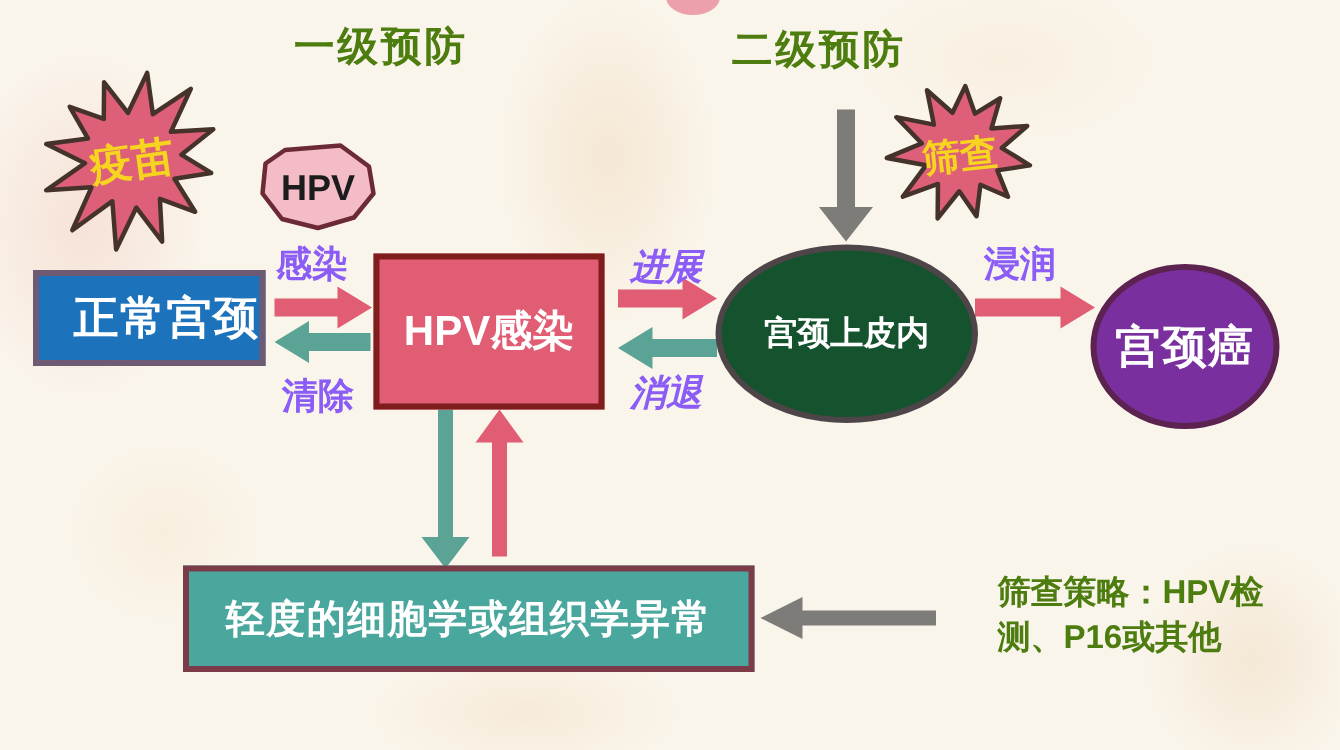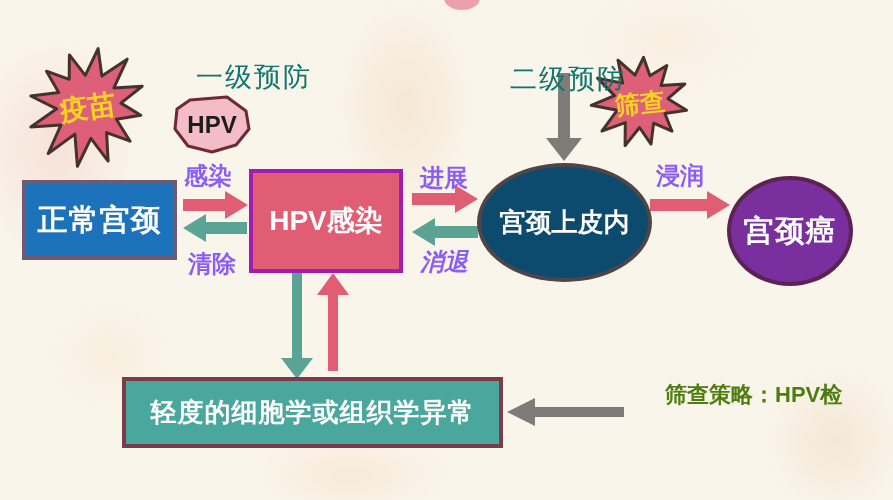--- a/index.html
+++ b/index.html
@@ -23,34 +23,34 @@
   svg.overlay{position:absolute;left:0;top:0;z-index:1;}
 
   .fill-pink{fill:#e05d73;}
   .fill-teal{fill:#5ba394;}
   .fill-gray{fill:#7e7c79;}
   .burst{fill:#dd6078;stroke:#45332b;stroke-width:3;stroke-linejoin:round;}
   .hpv-tag{fill:#f3bcc7;stroke:#6b2a36;stroke-width:3;stroke-linejoin:round;}
   .burst-text{fill:#f7d41f;font-weight:bold;text-anchor:middle;}
   .hpv-text{fill:#1c1c1c;font-weight:bold;text-anchor:middle;}
 
-  .title{position:absolute;z-index:2;color:#0f766e;font-weight:normal;font-size:27px;letter-spacing:2px;white-space:nowrap;margin-top:46px;}
+  .title{position:absolute;z-index:2;color:#4d7c0f;font-weight:bold;font-size:27px;letter-spacing:2px;white-space:nowrap;}
 
   .node{position:absolute;z-index:2;display:flex;align-items:center;justify-content:center;
         color:#fff;font-weight:bold;text-align:center;box-sizing:border-box;}
-  .node-normal{left:22px;top:180px;width:155px;height:80px;background:#1c72bb;border:4px solid #6f5a73;font-size:30px;letter-spacing:1px;}
-  .node-infected{left:249px;top:169px;width:154px;height:104px;background:#e05d73;border:4px solid #a21caf;font-size:28px;line-height:1.32;flex-direction:column;}
-  .node-cin{left:477px;top:163px;width:175px;height:119px;background:#0c4a6e;border:4px solid #4e4549;border-radius:50%;font-size:26px;line-height:1.3;flex-direction:column;}
+  .node-normal{left:22px;top:180px;width:155px;height:64px;background:#1c72bb;border:4px solid #6f5a73;font-size:30px;letter-spacing:1px;justify-content:flex-end;}
+  .node-infected{left:249px;top:169px;width:154px;height:104px;background:#e05d73;border:4px solid #7f1d1d;font-size:28px;line-height:1.32;flex-direction:column;}
+  .node-cin{left:477px;top:163px;width:175px;height:119px;background:#14532d;border:4px solid #4e4549;border-radius:50%;font-size:22px;line-height:1.3;flex-direction:column;}
   .node-cancer{left:727px;top:176px;width:126px;height:110px;background:#7a2f9e;border:4px solid #5c2350;border-radius:50%;font-size:30px;letter-spacing:1px;}
   .node-mild{left:122px;top:377px;width:381px;height:71px;background:#49a79e;border:4px solid #7c3b49;font-size:26px;letter-spacing:1px;}
 
   .edge-label{position:absolute;z-index:2;color:#8b5cf6;font-weight:bold;font-size:24px;white-space:nowrap;}
   .lbl-infection{left:184px;top:160px;}
   .lbl-clearance{left:188px;top:248px;}
-  .lbl-progression{left:420px;top:162px;}
+  .lbl-progression{left:420px;top:162px;font-style:italic;}
   .lbl-regression{left:420px;top:246px;font-style:italic;}
   .lbl-invasion{left:656px;top:160px;}
 
   .note{position:absolute;z-index:2;left:665px;top:380px;color:#4d7c0f;font-weight:bold;font-size:22px;line-height:1.35;white-space:nowrap;}
 </style>
 </head>
 <body>
 
 <div class="stage">
 
@@ -92,21 +92,21 @@
     <polygon class="fill-pink" points="650,199 707,199 707,191 730,205 707,219 707,211 650,211"></polygon>
 
     <polygon class="fill-teal" points="292,273 302,273 302,358 313,358 297,379 281,358 292,358"></polygon>
 
     <polygon class="fill-pink" points="328,371 328,295 317,295 333,273 349,295 338,295 338,371"></polygon>
 
     <polygon class="fill-gray" points="624,407 535,407 535,398 507,412 535,426 535,417 624,417"></polygon>
   </svg>
 
   <div class="title" style="left:196px;top:13px;">一级预防</div>
-  <div class="title" style="left:510px;top:15px;">二级预防</div>
+  <div class="title" style="left:488px;top:15px;">二级预防</div>
 
   <div class="node node-normal">
     <span>正常宫颈</span>
   </div>
 
   <div class="node node-infected">
     <span>HPV感染</span>
   </div>
 
   <div class="node node-cin">
@@ -122,15 +122,16 @@
   </div>
 
   <div class="edge-label lbl-infection">感染</div>
   <div class="edge-label lbl-clearance">清除</div>
   <div class="edge-label lbl-progression">进展</div>
   <div class="edge-label lbl-regression">消退</div>
   <div class="edge-label lbl-invasion">浸润</div>
 
   <div class="note">
     <div>筛查策略：HPV检</div>
+    <div>测、P16或其他</div>
   </div>
 
 </div>
 
 </body></html>

